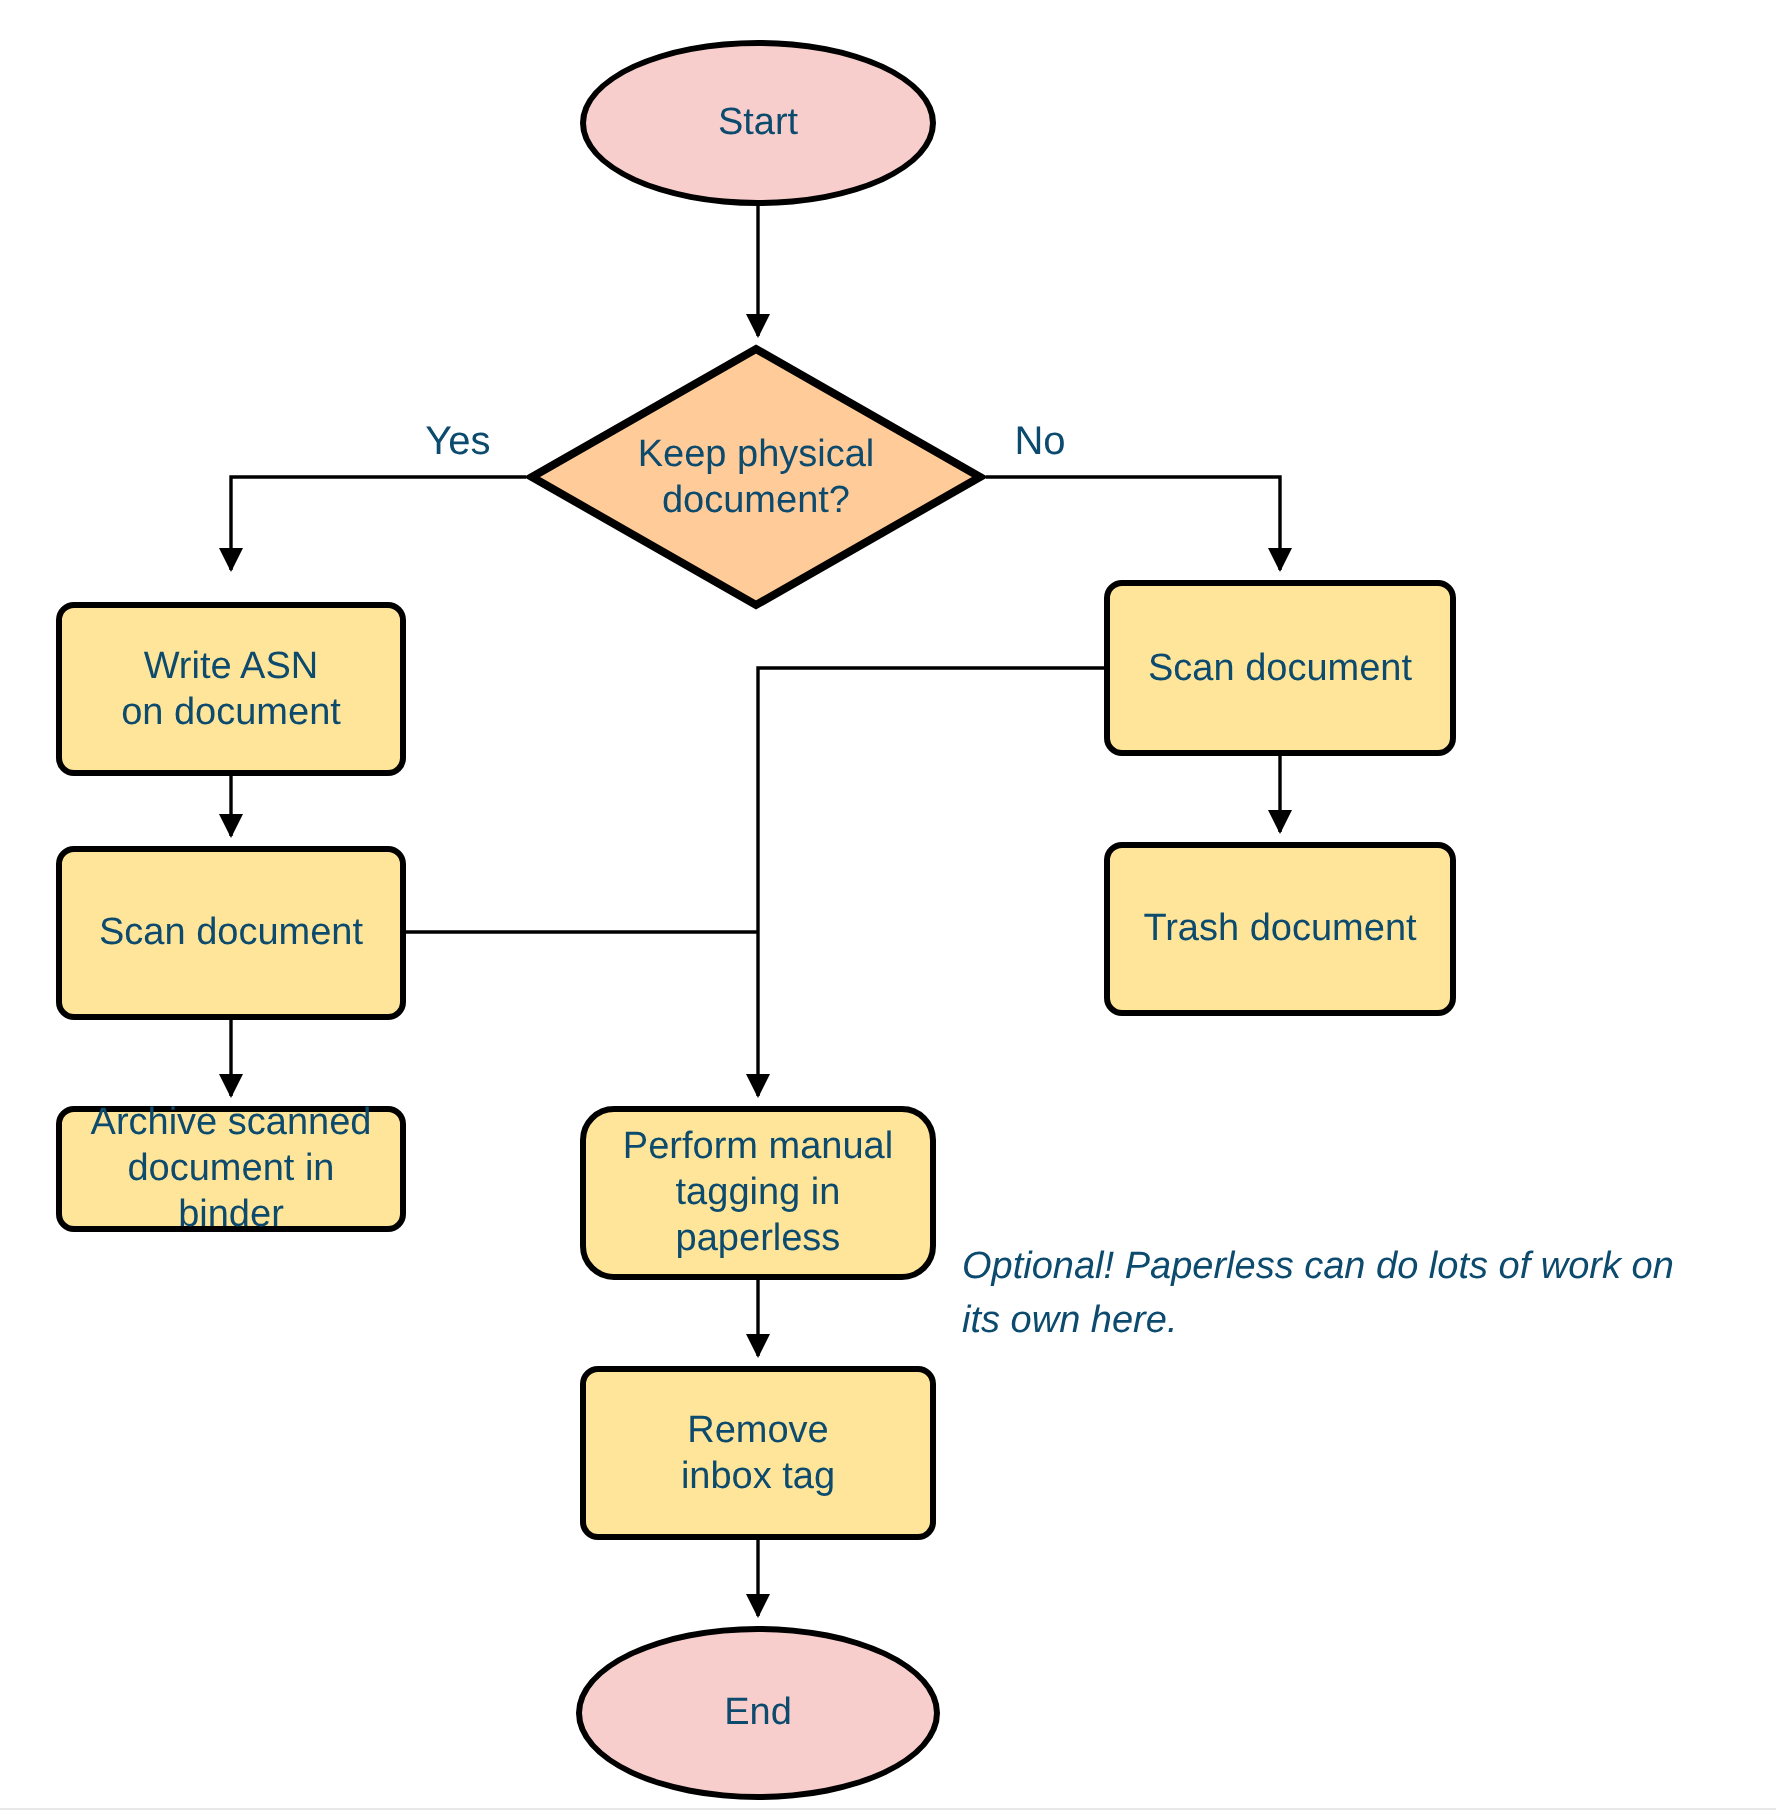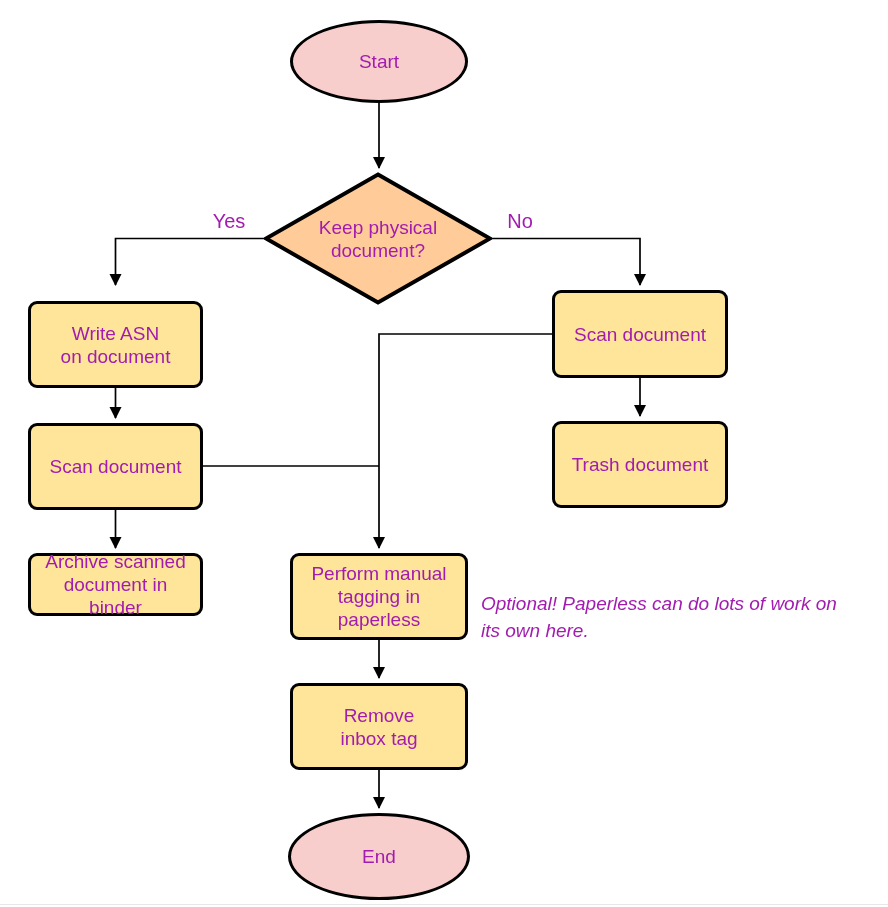--- a/index.html
+++ b/index.html
@@ -2,21 +2,21 @@
 <html><head>
 <meta charset="utf-8">
 <style>
   html, body { margin: 0; padding: 0; background: #ffffff; }
   .canvas {
     position: relative;
     width: 888px;
     height: 907px;
     background: #ffffff;
     font-family: "Liberation Sans", sans-serif;
-    color: #a21caf;
+    color: #0c4a6e;
     overflow: hidden;
   }
   svg.edges {
     position: absolute;
     left: 0; top: 0;
     width: 888px; height: 907px;
     z-index: 0;
   }
   .node {
     position: absolute;
@@ -118,27 +118,27 @@
   </div>
 
   <div class="node process" style="left:552px; top:290px; width:176px; height:88px;">
     <span class="label">Scan document</span>
   </div>
 
   <div class="node process" style="left:552px; top:421px; width:176px; height:87px;">
     <span class="label">Trash document</span>
   </div>
 
-  <div class="node process" style="left:290px; top:553px; width:178px; height:87px;">
+  <div class="node process" style="left:290px; top:553px; width:178px; height:87px;border-radius:17px;">
     <span class="label">Perform manual
 tagging in
 paperless</span>
   </div>
 
-  <div class="note" style="left:481px; top:590px; width:404px;">Optional! Paperless can do lots of work on
+  <div class="note" style="left:481px; top:620px; width:404px;">Optional! Paperless can do lots of work on
 its own here.</div>
 
   <div class="node process" style="left:290px; top:683px; width:178px; height:87px;">
     <span class="label">Remove
 inbox tag</span>
   </div>
 
   <div class="node terminator" style="left:288px; top:813px; width:182px; height:87px;">
     <span class="label">End</span>
   </div>

